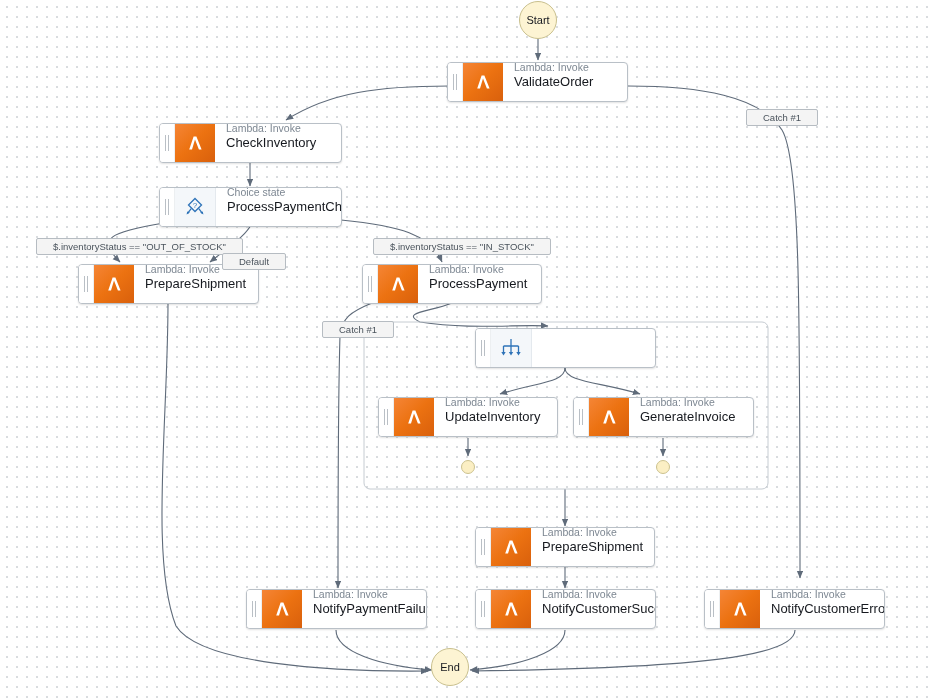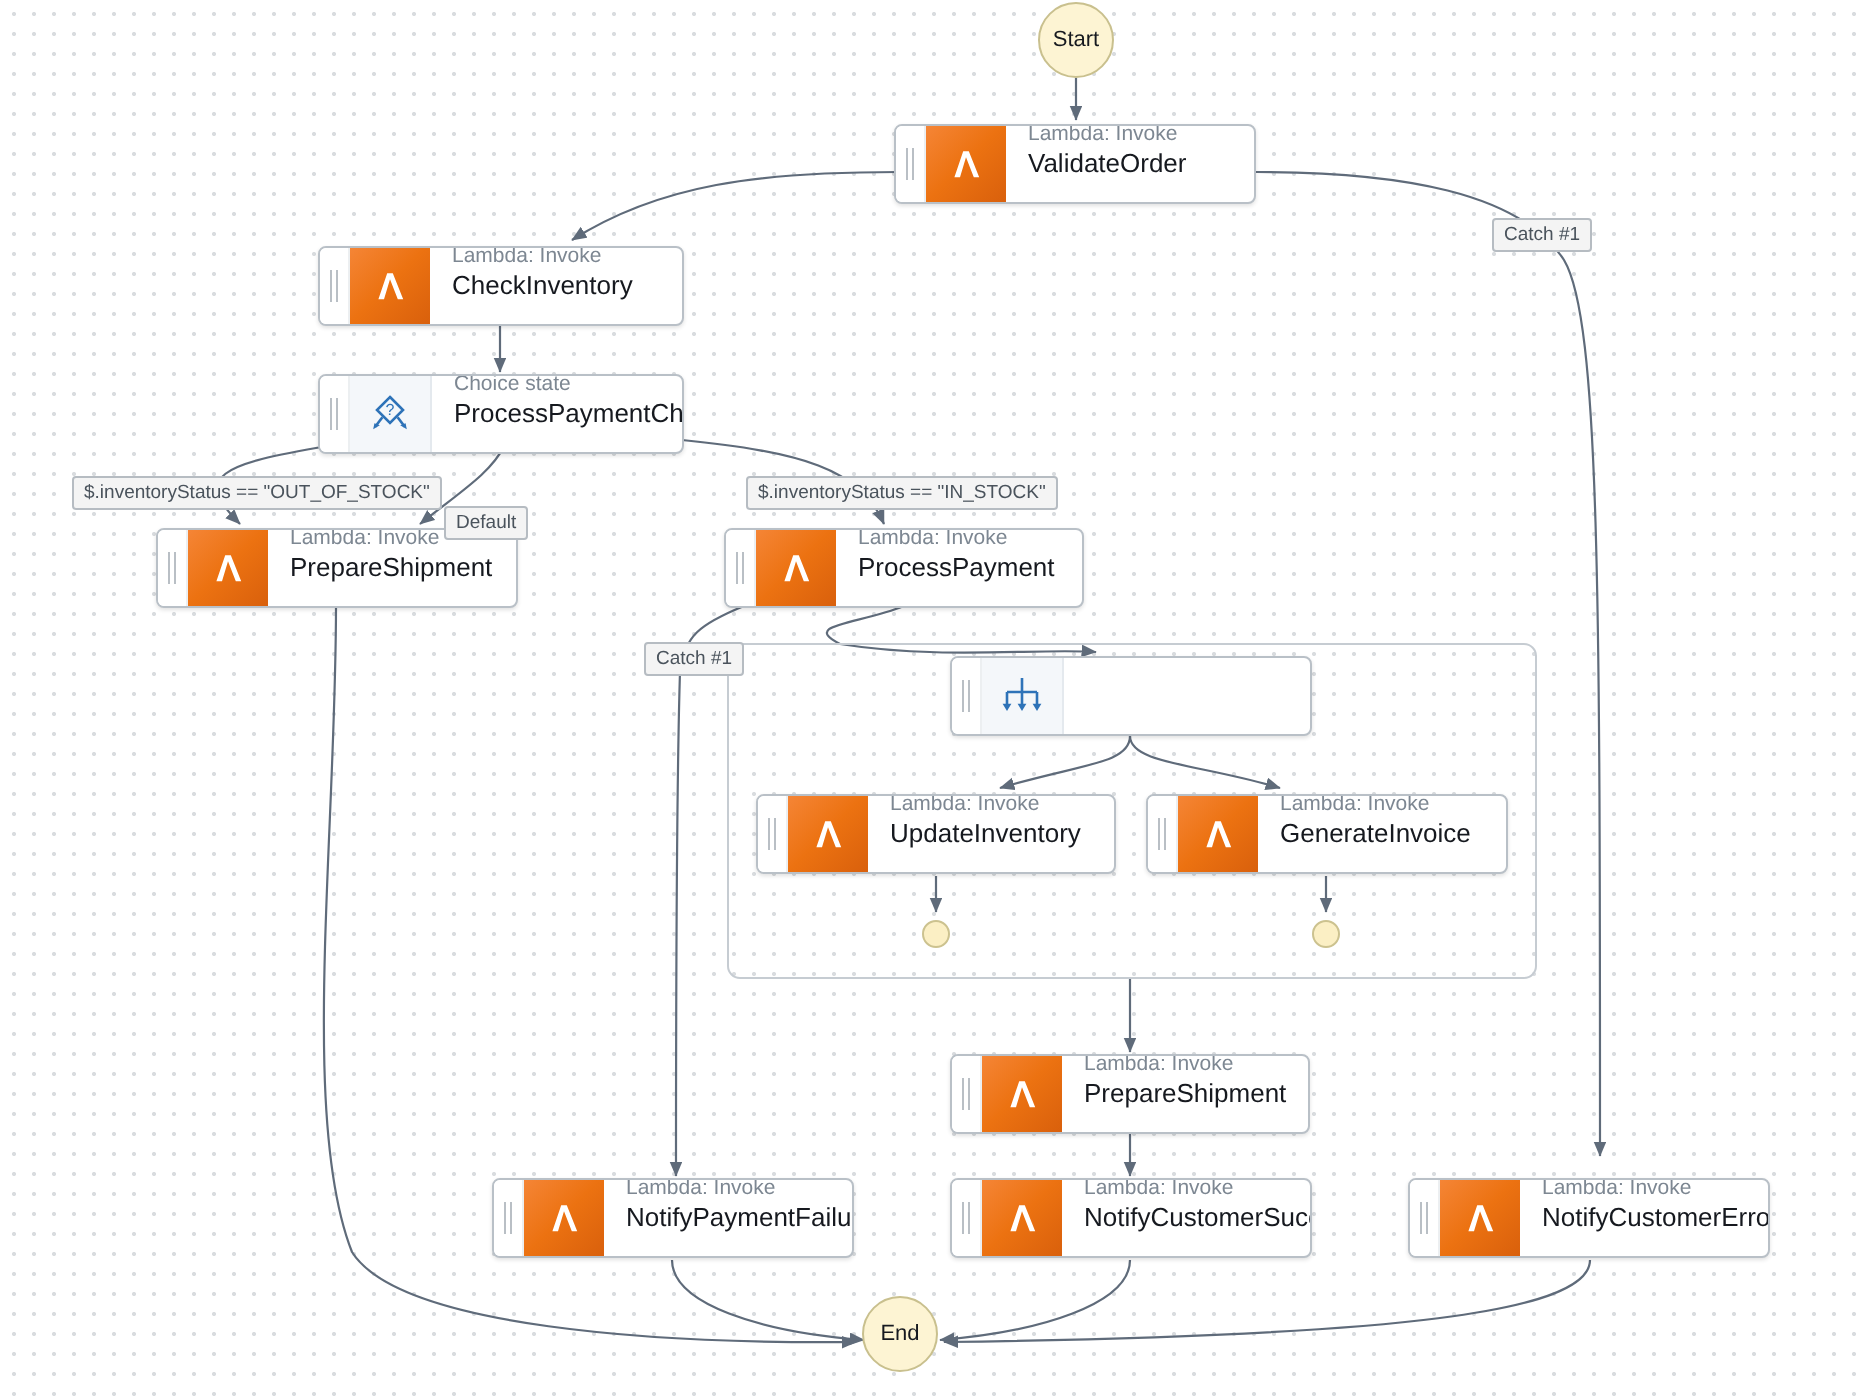--- a/index.html
+++ b/index.html
@@ -84,21 +84,21 @@
   }
 
   
   .chip{
     position:absolute;
     background:#f4f4f4;
     border:1px solid #b6bcc2;
     border-radius:2px;
     font-size:9.5px;
     color:#4a535c;
-    padding:2px 5px;
+    padding:2px 16px;
     white-space:nowrap;
     line-height:11px;
     box-sizing:border-box;
   }
 </style>
 </head>
 <body>
 
 <div id="canvas">
 

